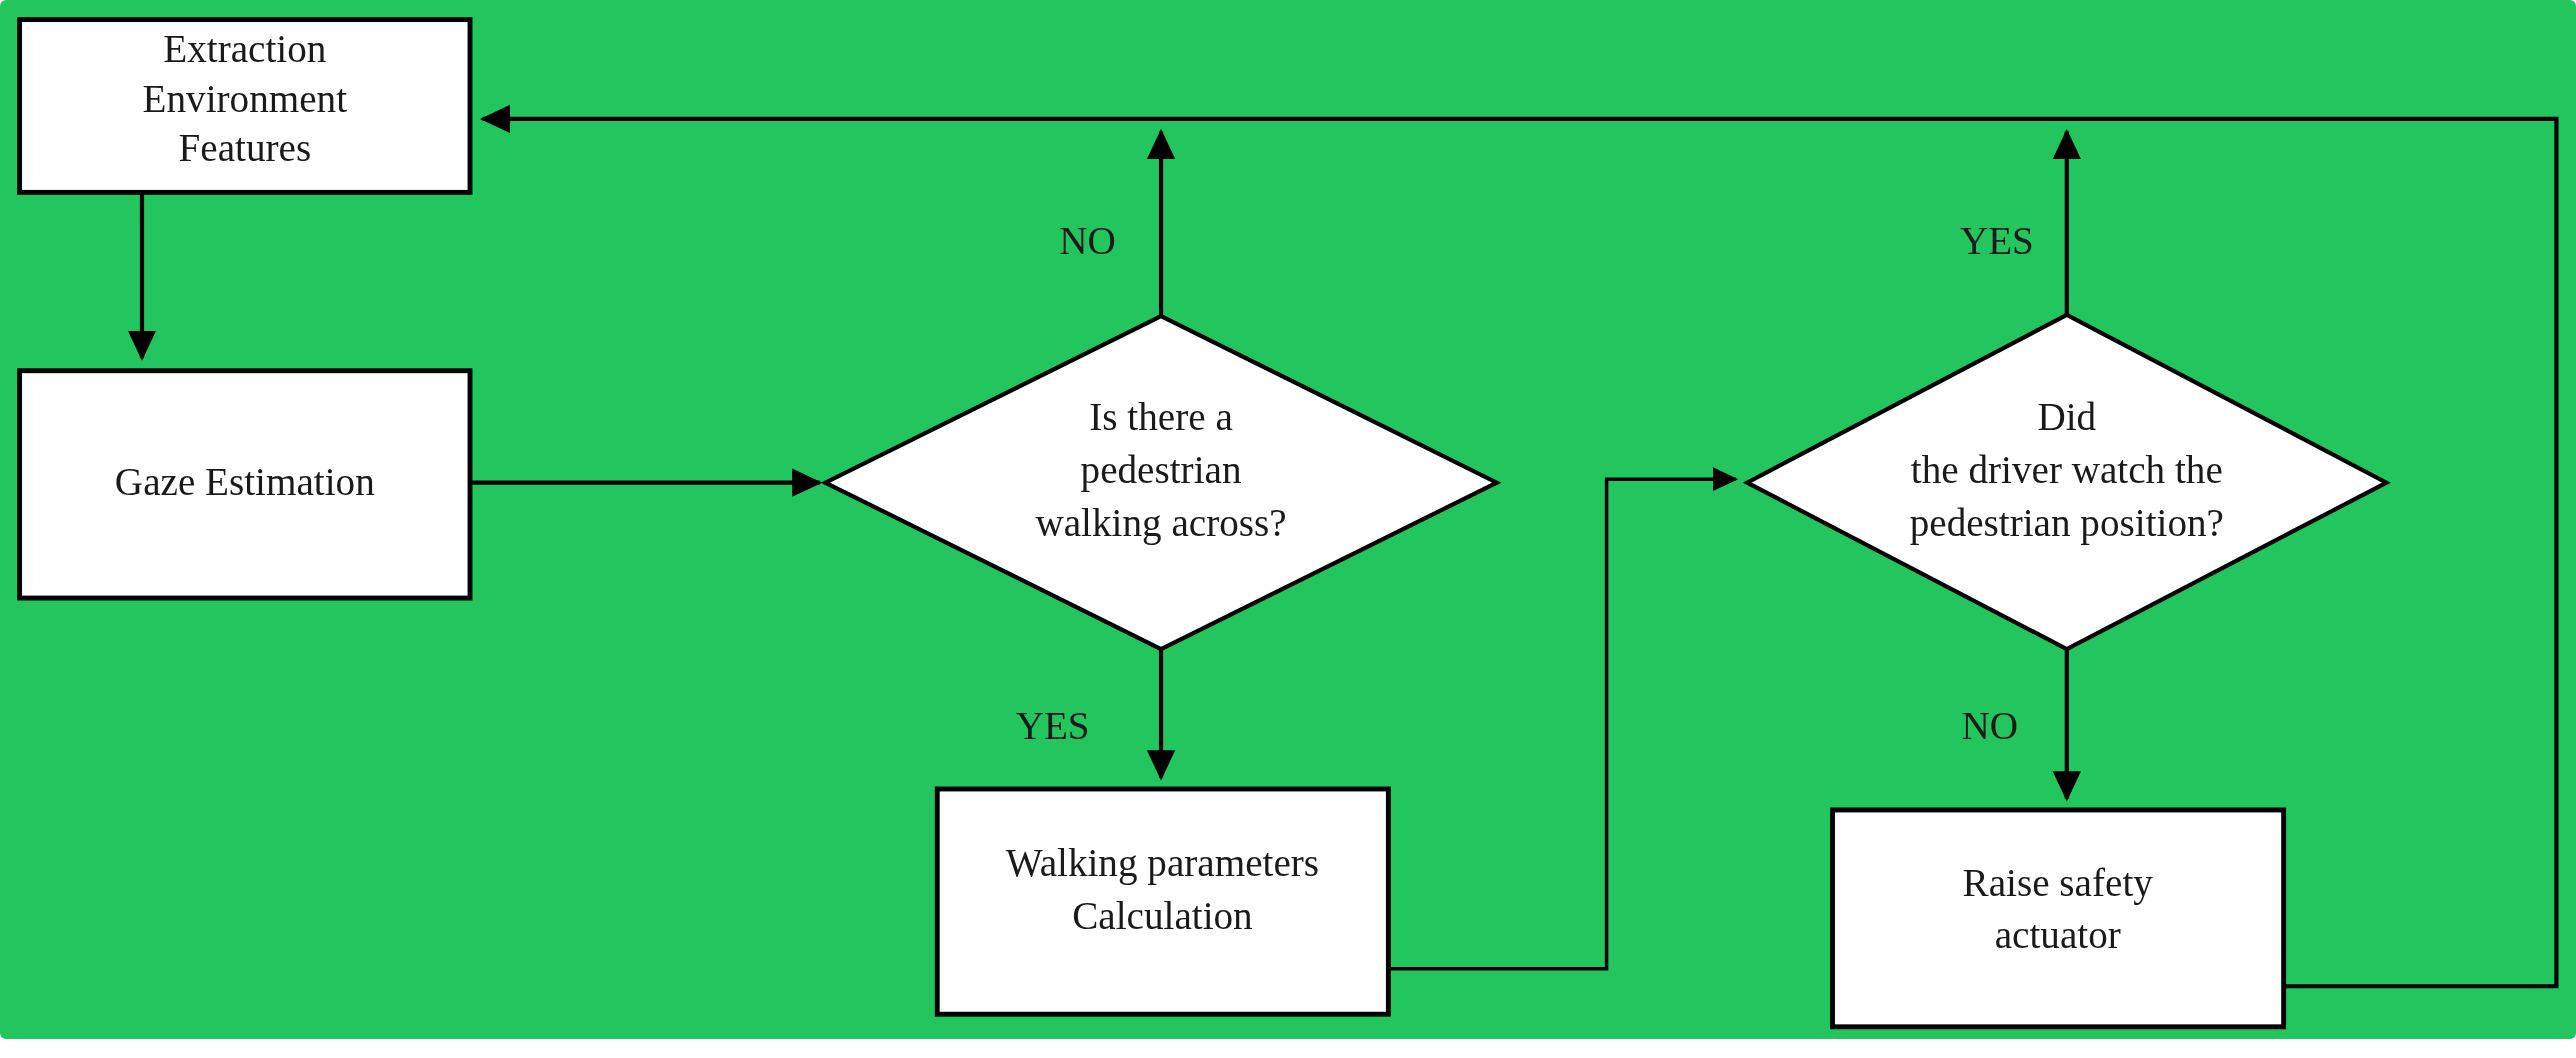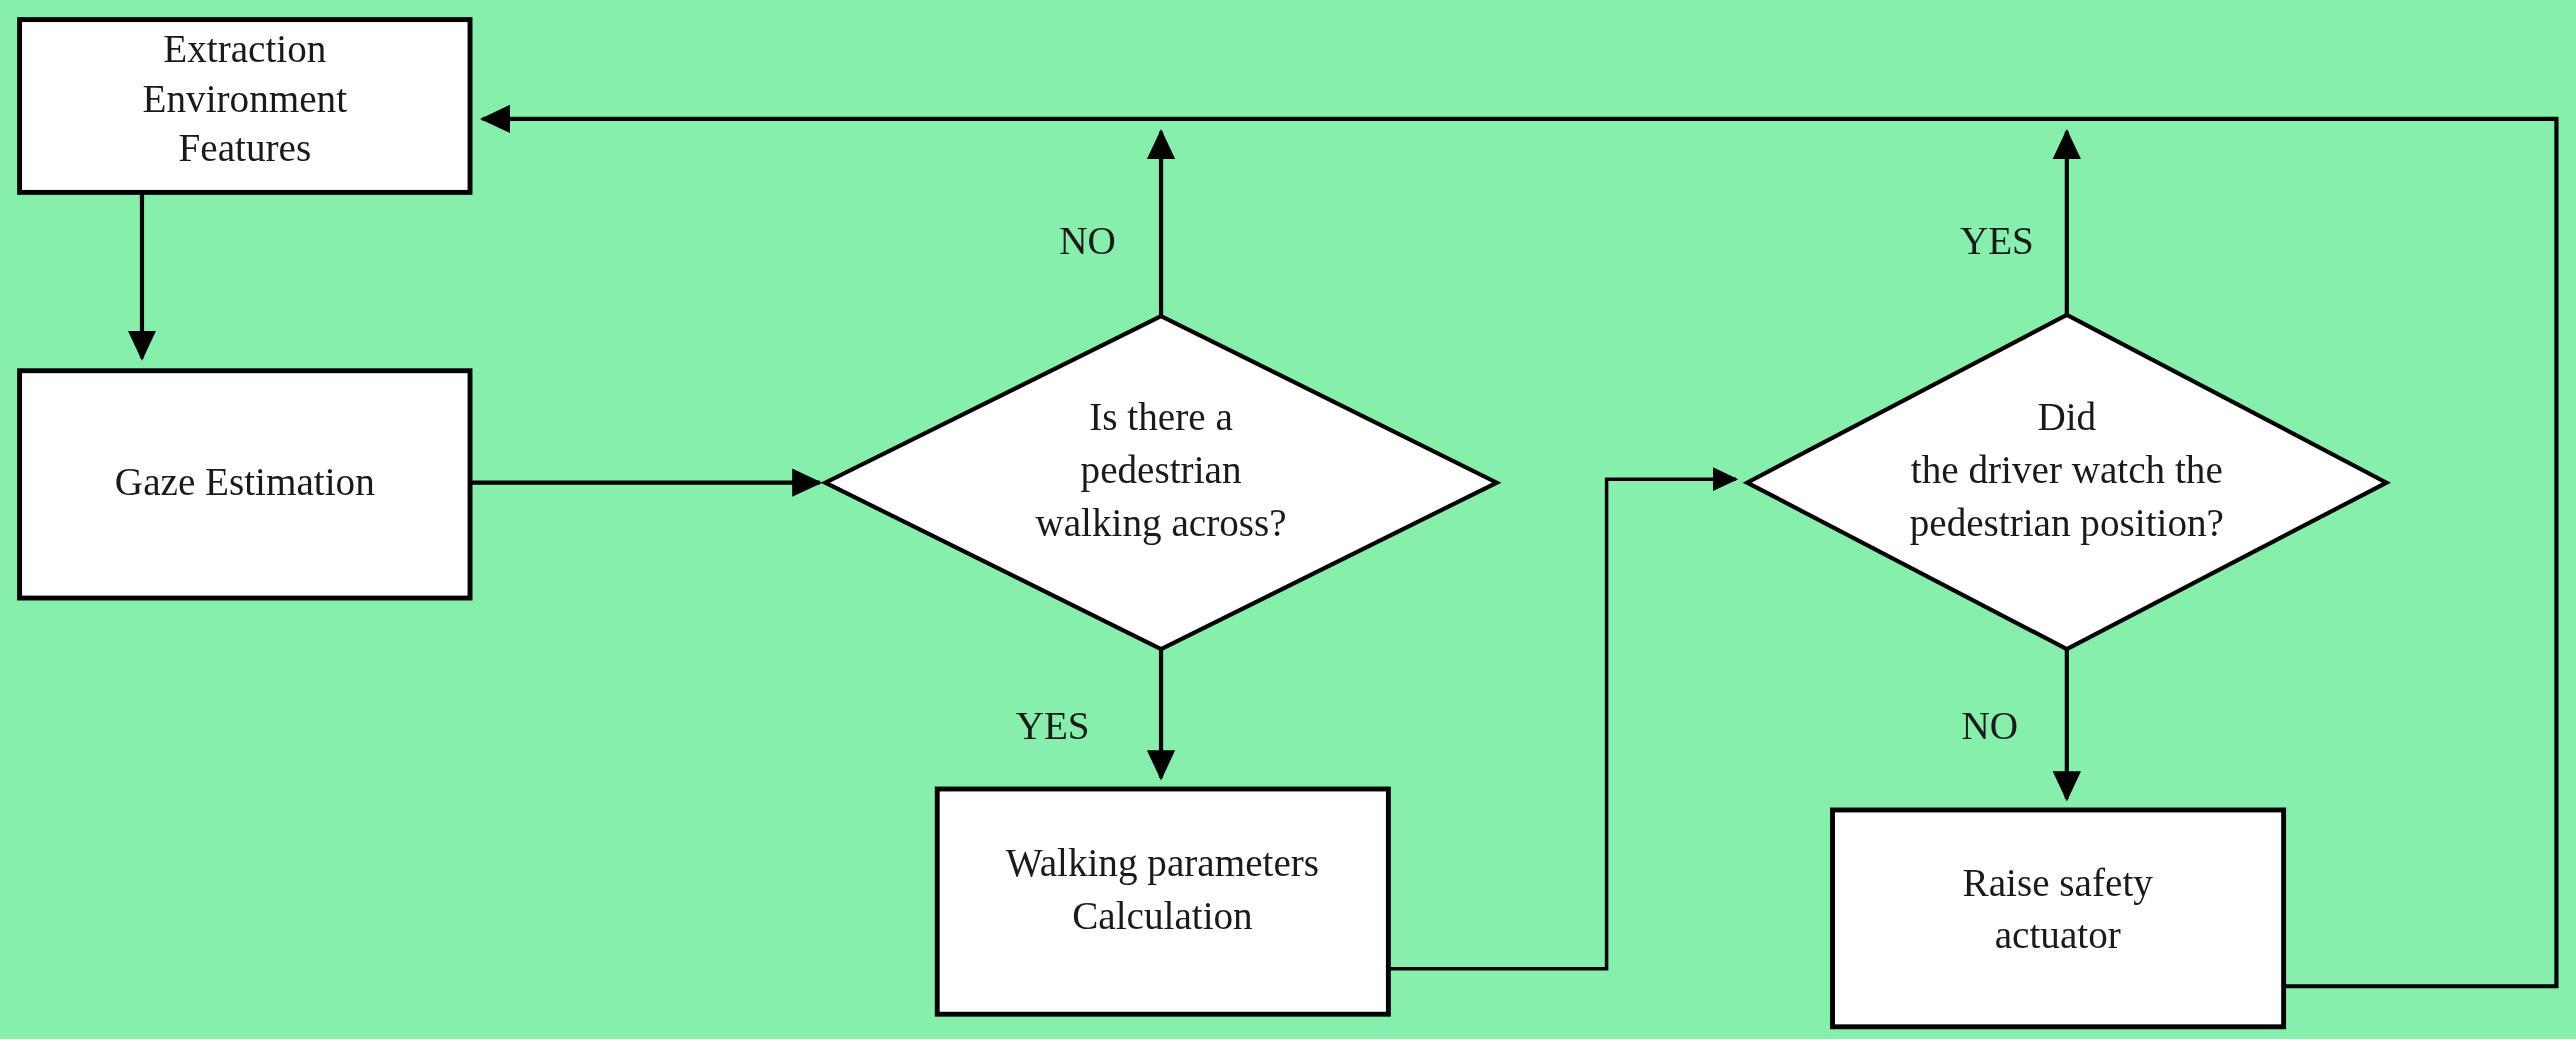--- a/index.html
+++ b/index.html
@@ -11,21 +11,22 @@
   body {
     width: 2576px;
     height: 1059px;
     overflow: hidden;
     font-family: "Liberation Serif", "DejaVu Serif", serif;
   }
   #flow-root {
     position: relative;
     width: 2576px;
     height: 1039px;
-    background: #86efac;
+    background: #22c55e;
+    border-radius: 6px;
   }
   svg#flow-svg {
     position: absolute;
     left: 0;
     top: 0;
     width: 2576px;
     height: 1059px;
     display: block;
   }
   .node-shape {

